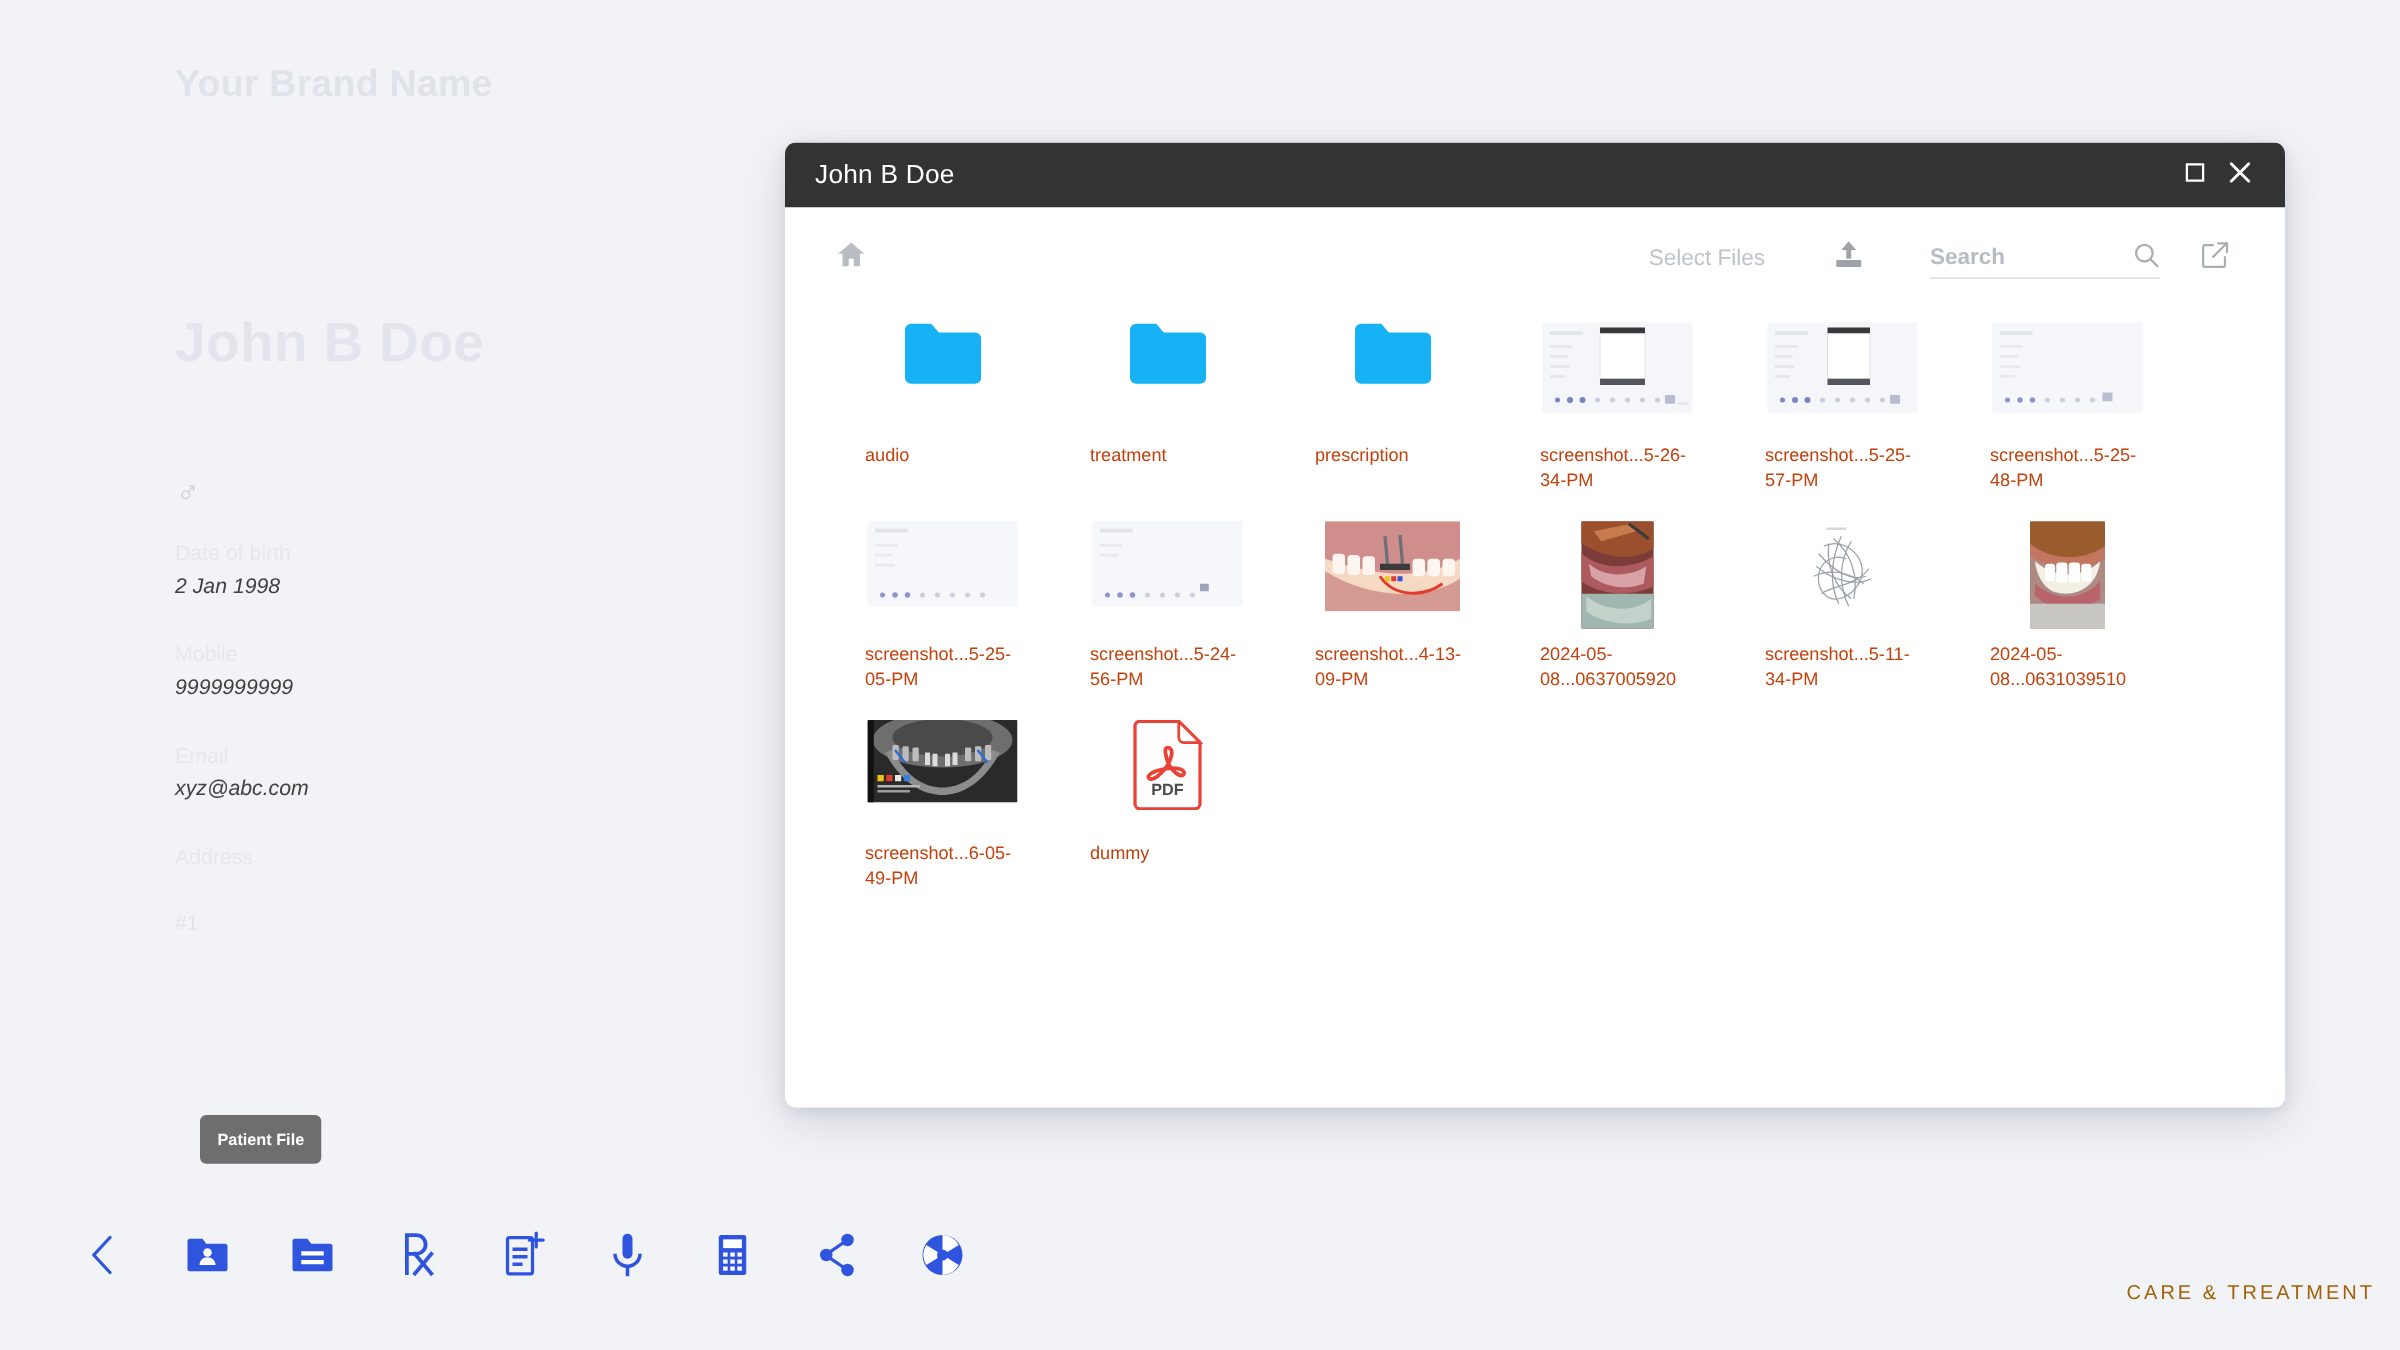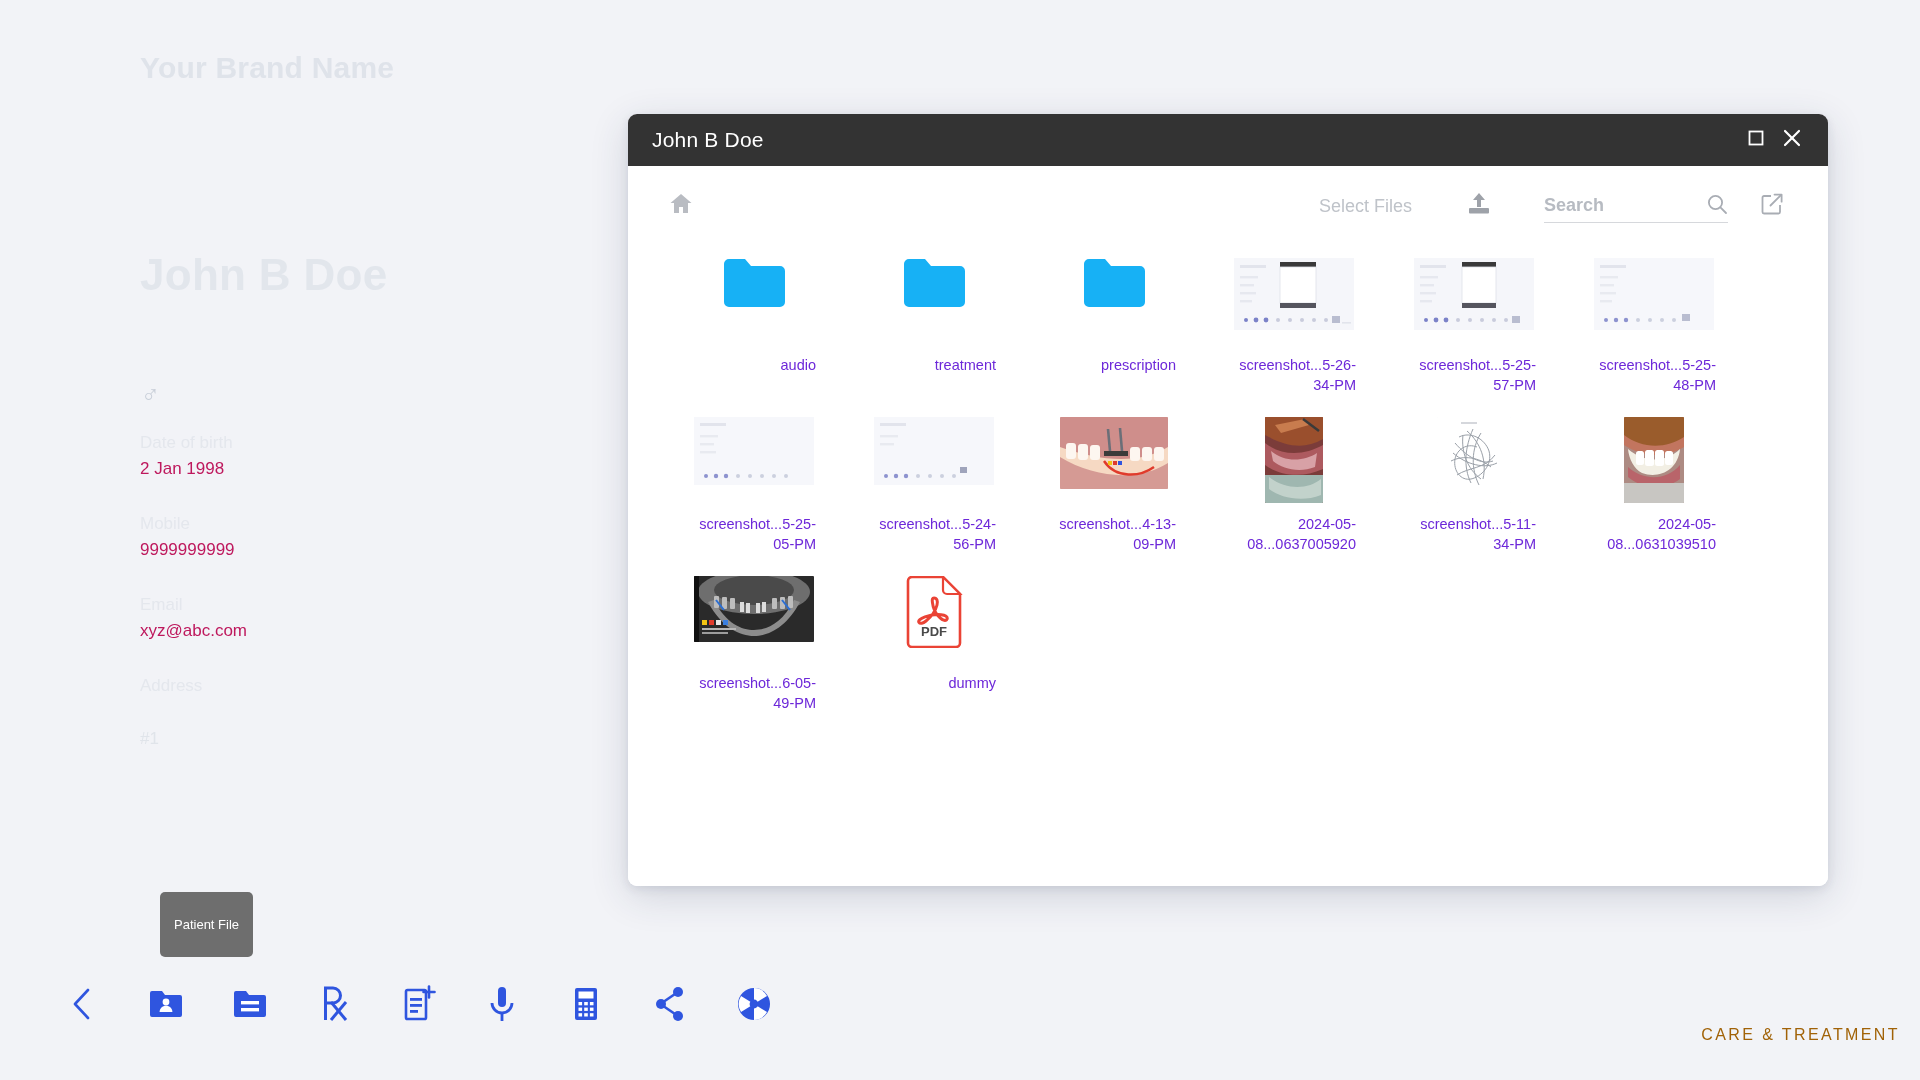--- a/index.html
+++ b/index.html
@@ -63,40 +63,41 @@
   .field { margin-bottom: 30px; }
 
   .field-label {
     font-size: 17px;
     color: #e4e7ed;
     line-height: 1.5;
   }
 
   .field-value {
     font-size: 17px;
-    color: #be185d;
+    color: #404040;
     line-height: 1.5;
+    font-style: italic;
   }
 
   .field-id {
     font-size: 17px;
     color: #e0e4ea;
     margin-top: 10px;
   }
 
   
   .tooltip {
     position: absolute;
     left: 160px;
     top: 892px;
     background: #6e6e6e;
     color: #ffffff;
     font-size: 13px;
-    font-weight: 400;
-    padding: 25px 14px;
+    font-weight: 700;
+    padding: 12px 14px;
     border-radius: 5px;
     white-space: nowrap;
   }
 
   
   .bottom-nav {
     position: absolute;
     left: 40px;
     top: 972px;
     display: flex;
@@ -268,22 +269,22 @@
 
   .thumb-box {
     height: 92px;
     display: flex;
     justify-content: center;
     margin-bottom: 6px;
   }
 
   .file-label {
     font-size: 14.5px;
-    color: #6d28d9;
-    text-align: right;
+    color: #c2410c;
+    text-align: left;
     line-height: 1.35;
     width: 124px;
     word-wrap: break-word;
   }
 
   
   .folder-icon { width: 62px; height: 50px; }
 
   
   .thumb-img {

